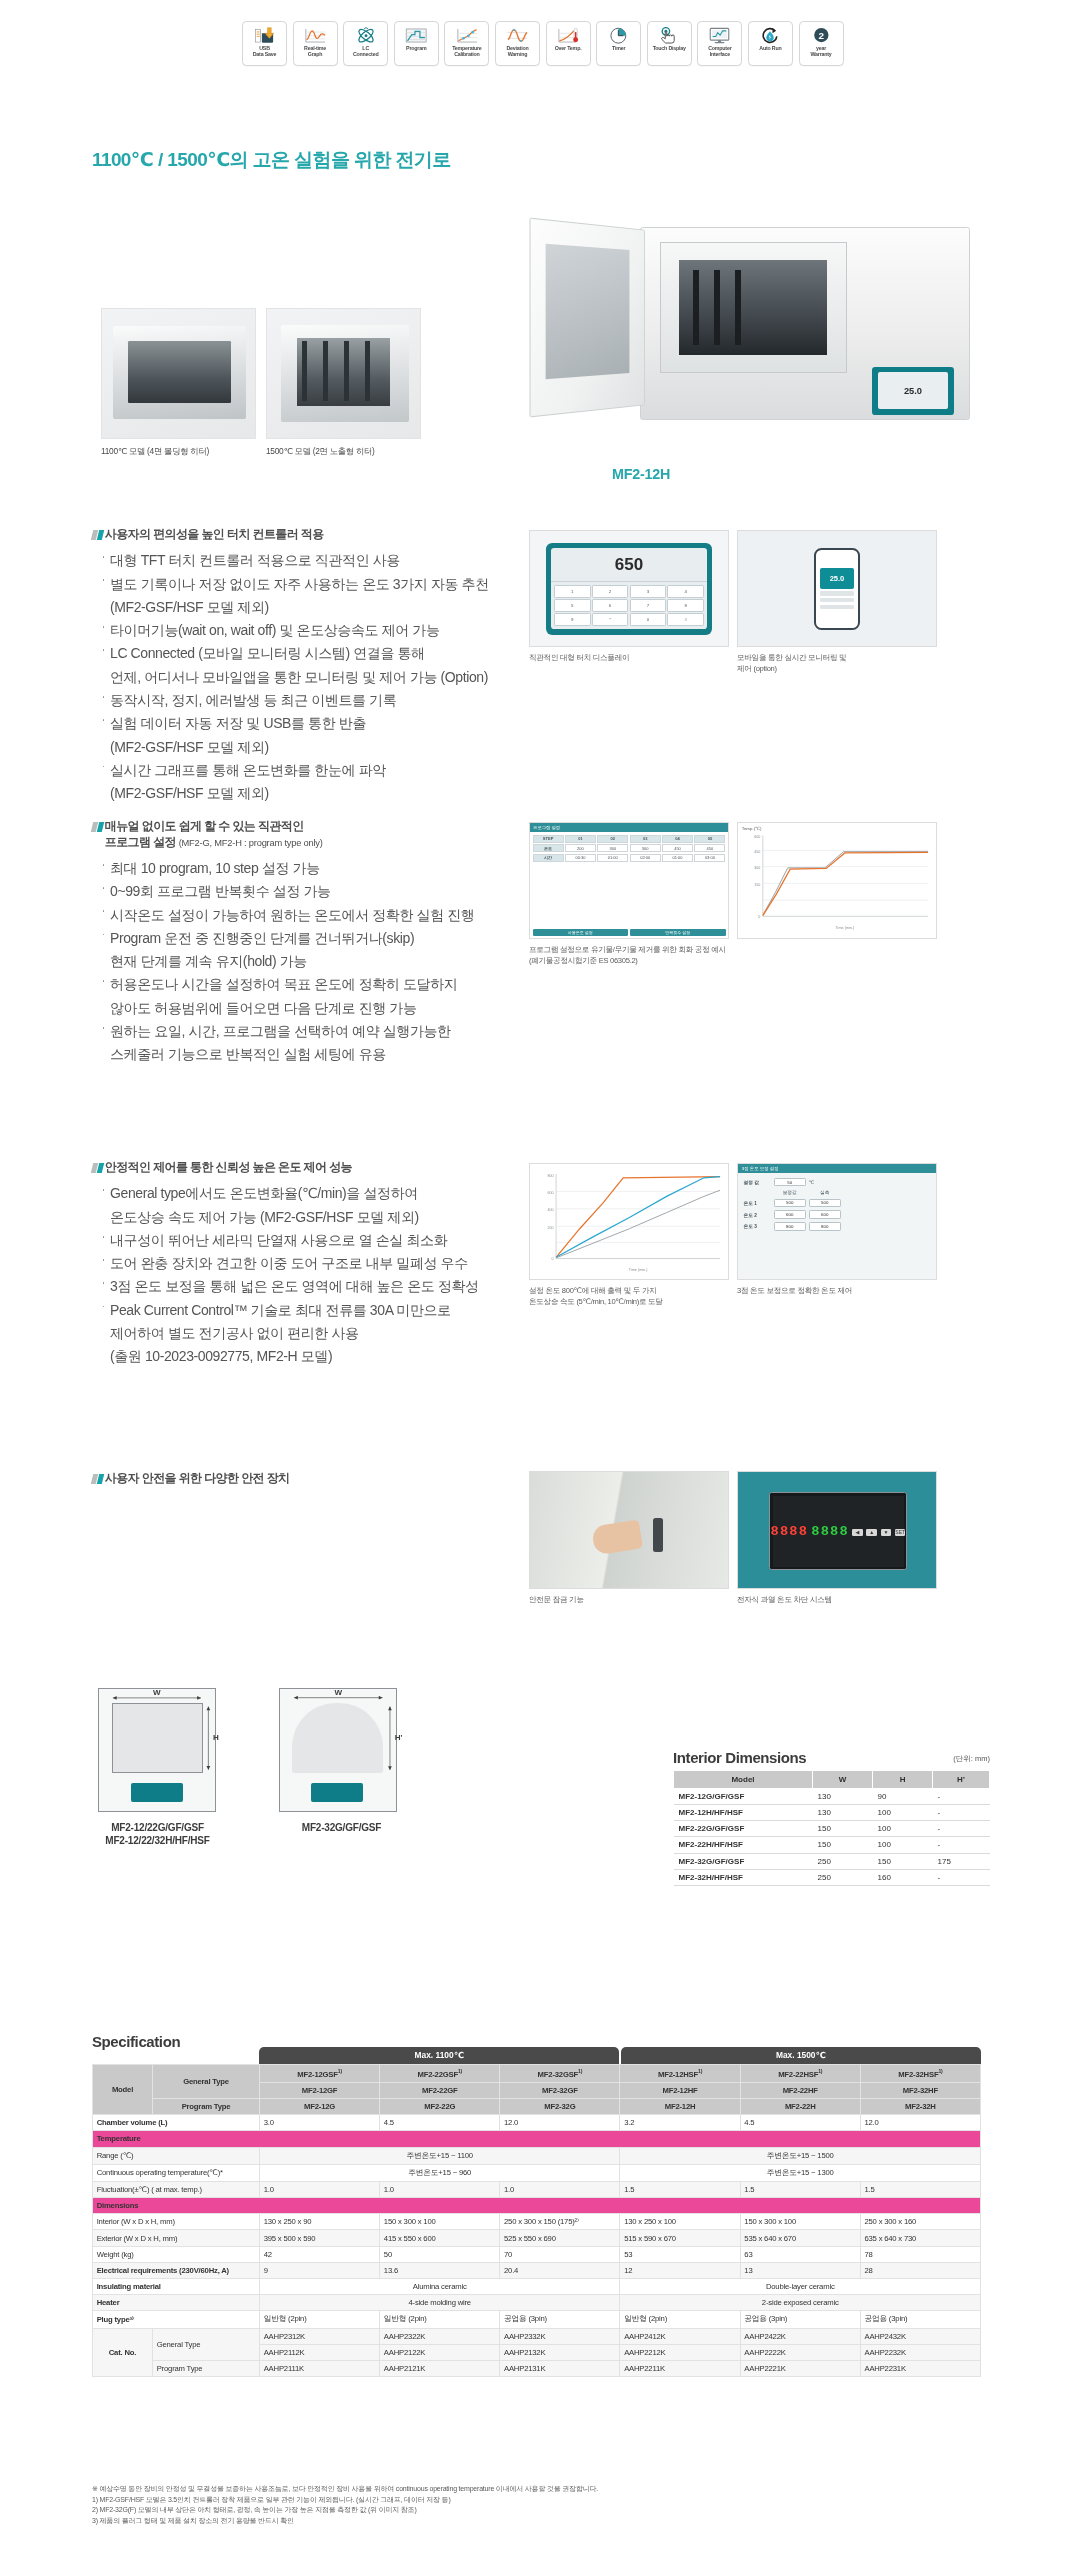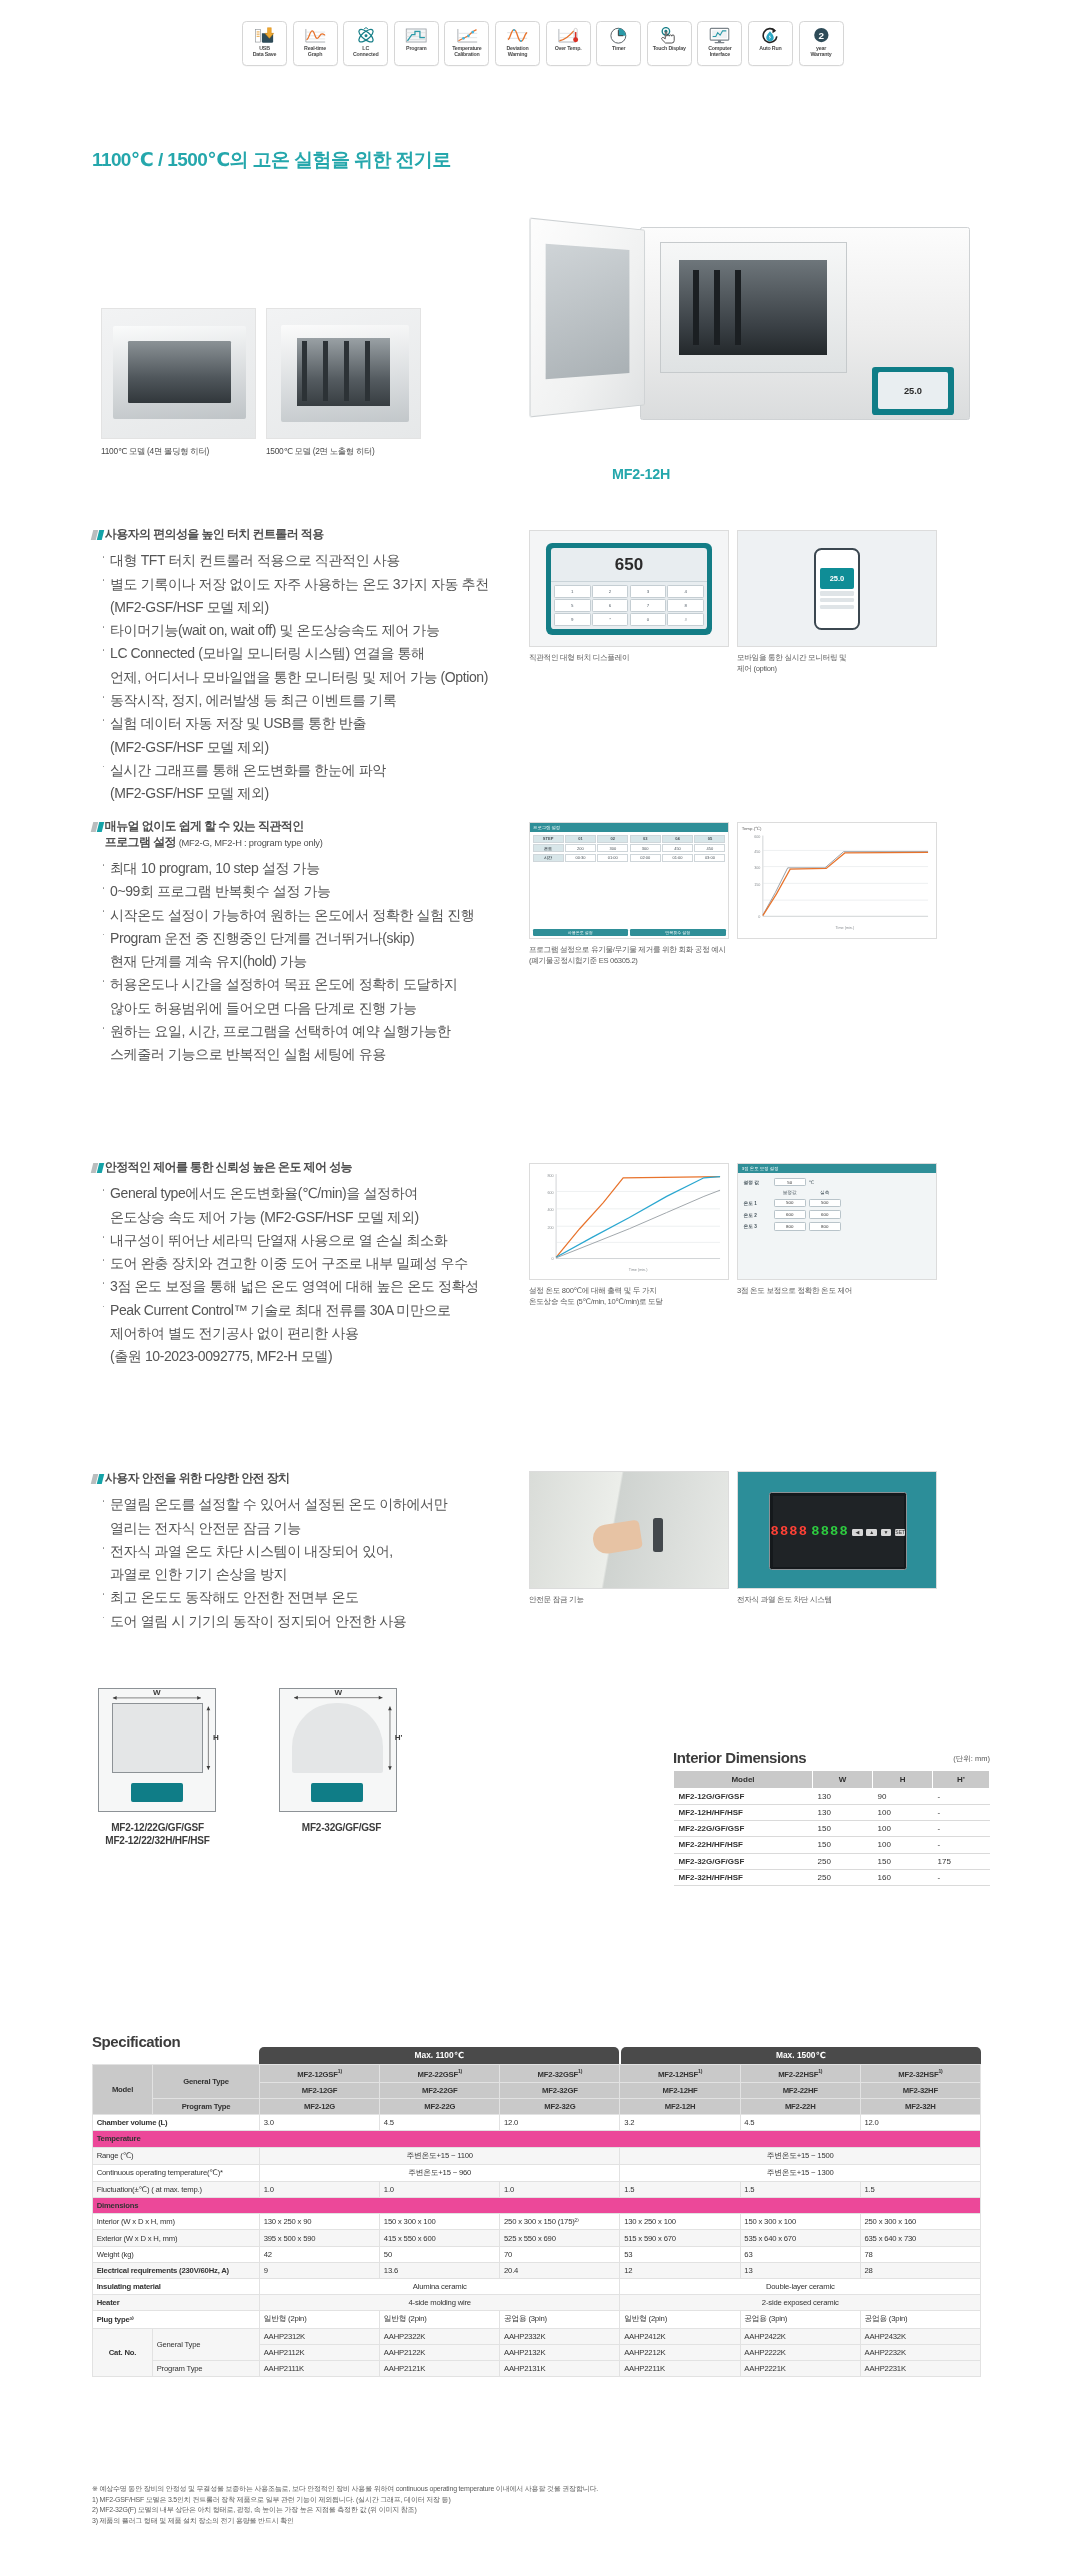--- a/index.html
+++ b/index.html
@@ -670,28 +670,20 @@
 <div class="panel-cap" style="left:737px; top:1286px; width:199px;">3점 온도 보정으로 정확한 온도 제어</div>
 
 <div class="feat" style="top:1471px;">
   <div class="feat-head">
     <span class="mark">
         <i class="a"></i>
         <i class="b"></i>
       </span>
     <span>사용자 안전을 위한 다양한 안전 장치</span>
   </div>
-  <ul>
-    <li>문열림 온도를 설정할 수 있어서 설정된 온도 이하에서만</li>
-    <li class="cont">열리는 전자식 안전문 잠금 기능</li>
-    <li>전자식 과열 온도 차단 시스템이 내장되어 있어,</li>
-    <li class="cont">과열로 인한 기기 손상을 방지</li>
-    <li>최고 온도도 동작해도 안전한 전면부 온도</li>
-    <li>도어 열림 시 기기의 동작이 정지되어 안전한 사용</li>
-  </ul>
 </div>
 
 <div class="panel" style="left:529px; top:1471px; width:200px; height:118px;">
   <div class="doorphoto">
     <div class="hand"></div>
     <div class="knob"></div>
   </div>
 </div>
 <div class="panel" style="left:737px; top:1471px; width:200px; height:118px; background:#2c8e99;">
   <div style="position:absolute;left:31px;top:20px;width:138px;height:78px;

